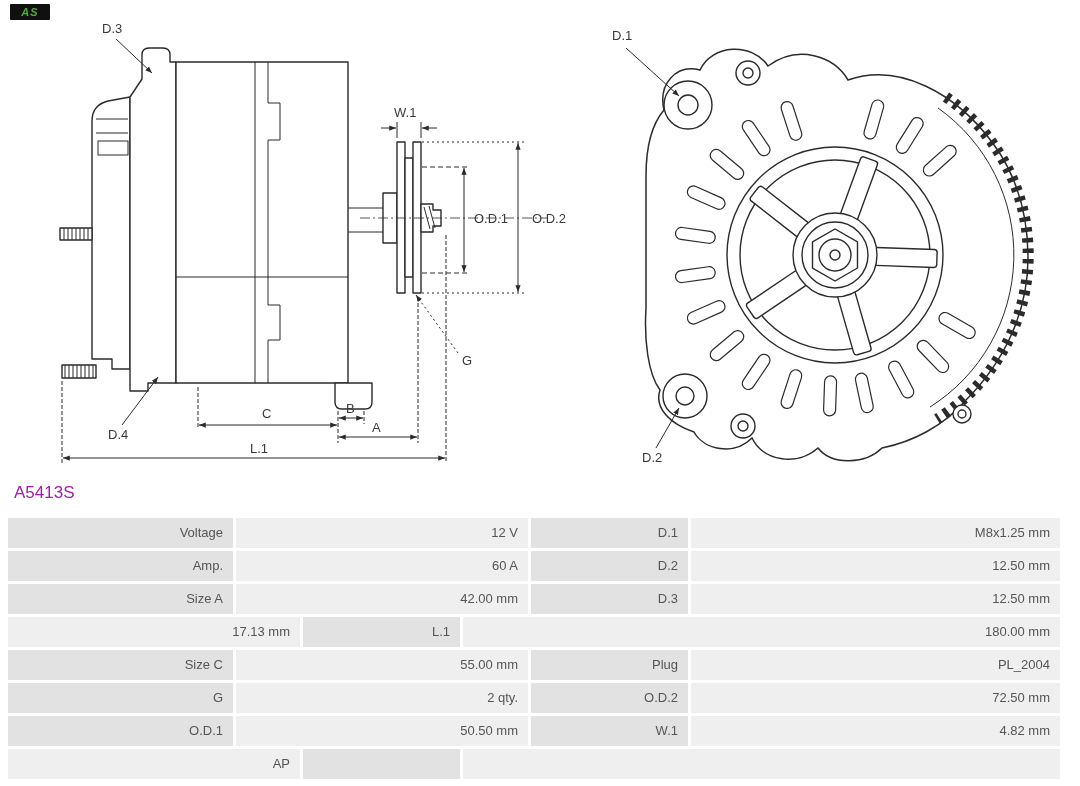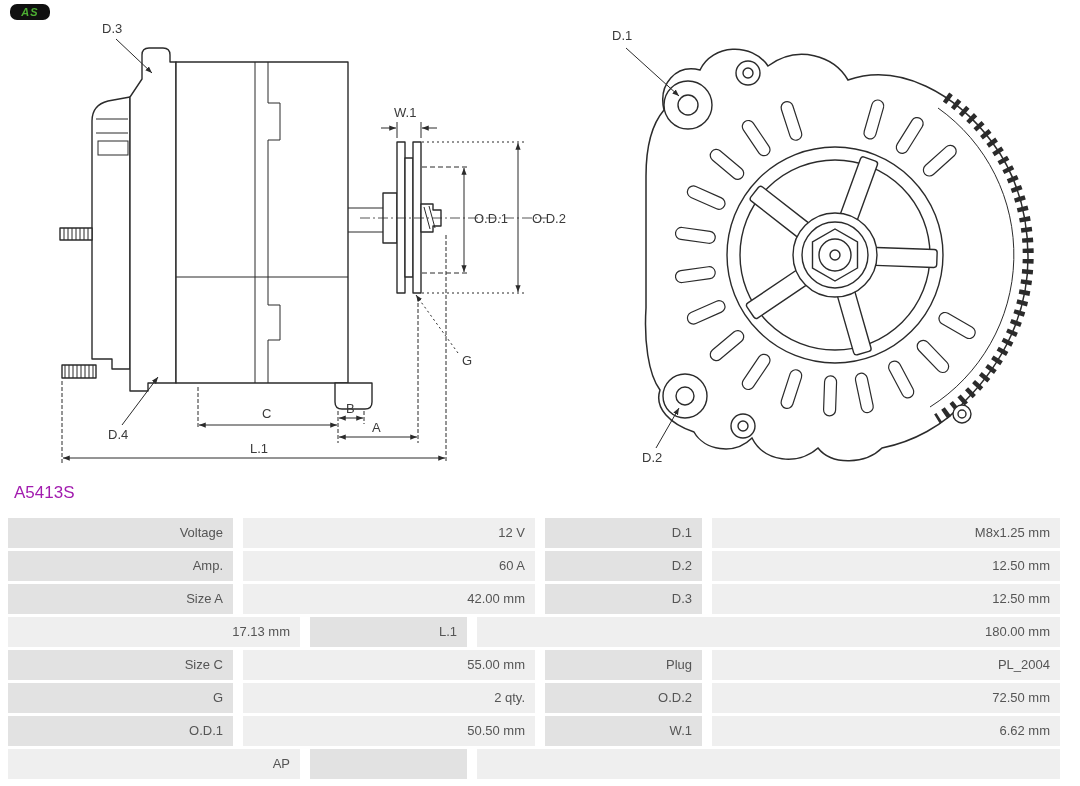--- a/index.html
+++ b/index.html
@@ -4,33 +4,33 @@
 <style>
   html,body{margin:0;padding:0;background:#fff;}
   .page{
     position:relative;width:1080px;height:786px;background:#ffffff;
     font-family:"Liberation Sans",sans-serif;overflow:hidden;
   }
   .logo{
     position:absolute;left:10px;top:4px;width:40px;height:16px;
     background:#101010;color:#4caf32;font-weight:bold;font-style:italic;
     font-size:11px;display:flex;align-items:center;justify-content:center;
-    letter-spacing:1px;border-radius:7px;cursor:pointer;
+    letter-spacing:1px;border-radius:1px;cursor:pointer;
   }
   .drawing-side{position:absolute;left:50px;top:15px;}
   .drawing-front{position:absolute;left:600px;top:18px;}
   svg text{font-family:"Liberation Sans",sans-serif;}
   .part-number{
     position:absolute;left:14px;top:483px;color:#a21caf;font-size:17px;
   }
   .spec-table{
     position:absolute;left:8px;top:518px;width:1052px;
     display:flex;flex-direction:column;gap:3px;
   }
-  .spec-row{display:flex;gap:10px;height:30px;}
+  .spec-row{display:flex;gap:3px;height:30px;}
   .cell{
     line-height:30px;font-size:13px;color:#555555;text-align:right;
     padding:0 10px;box-sizing:border-box;overflow:hidden;white-space:nowrap;
   }
   .cell.label{background:#e2e2e2;}
   .cell.value{background:#efefef;}
   .c0{width:225px;}
   .c1{width:292px;}
   .c2{width:157px;}
   .c3{flex:1;}
@@ -258,21 +258,21 @@
       <div class="cell label c0">G</div>
       <div class="cell value c1">2 qty.</div>
       <div class="cell label c2">O.D.2</div>
       <div class="cell value c3">72.50 mm</div>
     </div>
 
     <div class="spec-row">
       <div class="cell label c0">O.D.1</div>
       <div class="cell value c1">50.50 mm</div>
       <div class="cell label c2">W.1</div>
-      <div class="cell value c3">6.62 mm</div>
+      <div class="cell value c3">4.82 mm</div>
     </div>
 
     <div class="spec-row">
       <div class="cell value c1">AP</div>
       <div class="cell label c2"></div>
       <div class="cell value c3"></div>
     </div>
 
   </div>
 </div>

